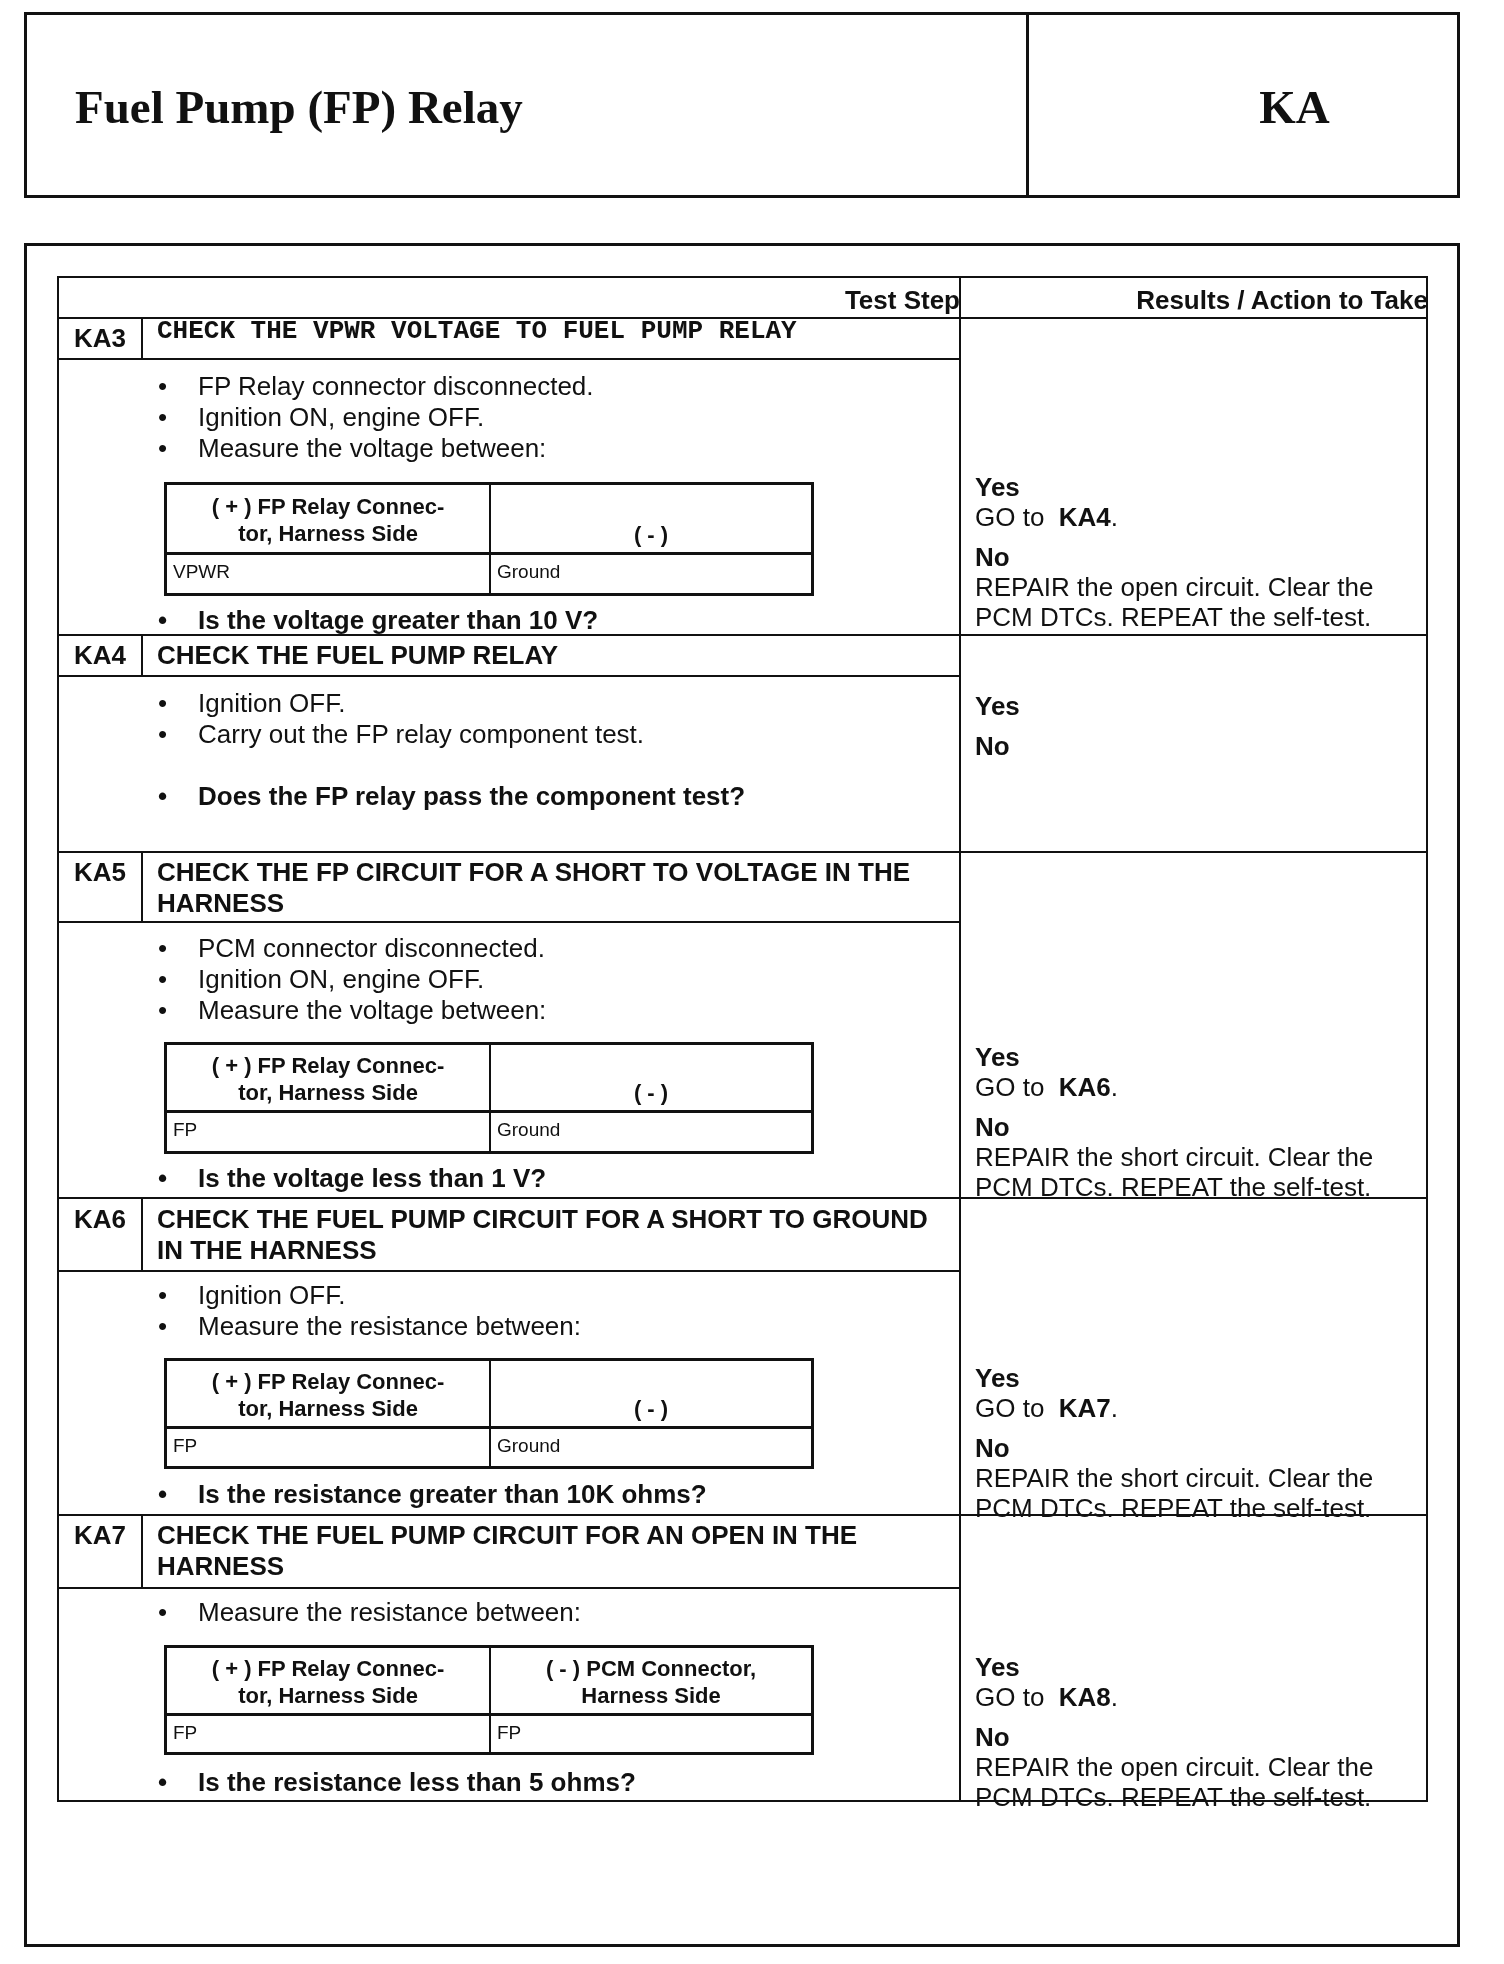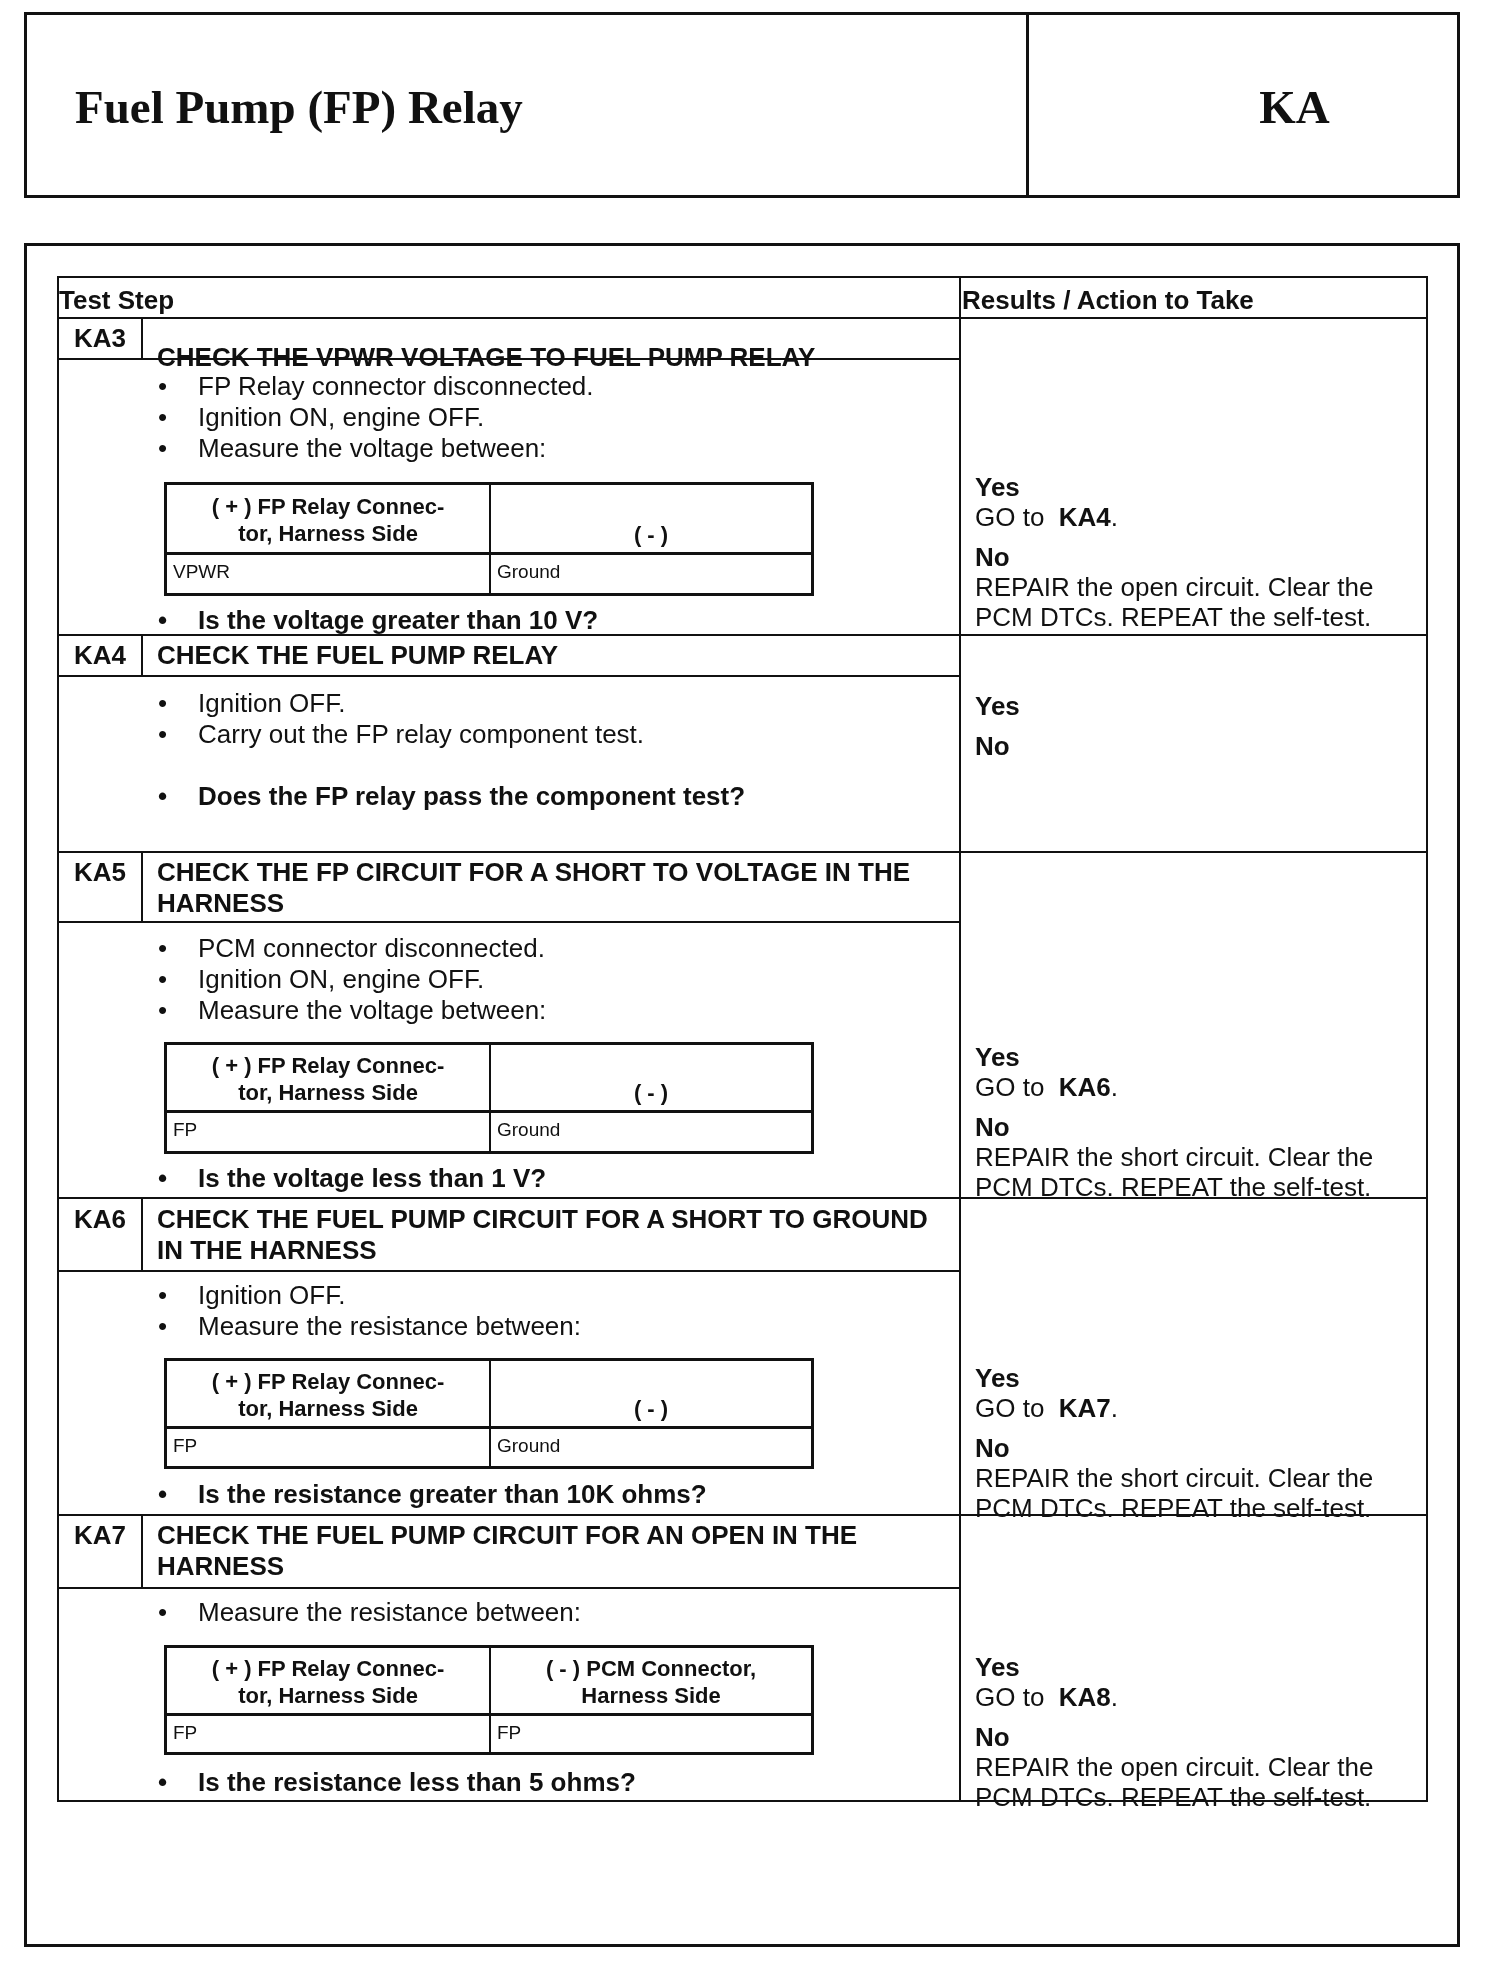--- a/index.html
+++ b/index.html
@@ -6,21 +6,21 @@
   body{width:1504px;height:1964px;position:relative;overflow:hidden;color:#111;font-family:"Liberation Sans",sans-serif;}
   .abs{position:absolute;box-sizing:border-box;}
   .title-box{left:24px;top:12px;width:1436px;height:186px;border:3px solid #111;}
   .title-divider{left:1026px;top:12px;width:3px;height:186px;background:#111;}
   .title-text{left:75px;top:80px;font-family:"Liberation Serif",serif;font-weight:bold;font-size:47px;}
   .code-text{left:1029px;width:487px;top:80px;text-align:center;font-family:"Liberation Serif",serif;font-weight:bold;font-size:47px;padding-left:44px;}
   .outer-box{left:24px;top:243px;width:1436px;height:1704px;border:3px solid #111;}
   .main-table{left:57px;top:276px;width:1371px;height:1526px;border:2px solid #111;}
   .hline{position:absolute;height:2px;background:#111;}
   .vline{position:absolute;width:2px;background:#111;}
-  .colhead{position:absolute;font-weight:bold;font-size:26px;text-align:left;top:285px;}
+  .colhead{position:absolute;font-weight:bold;font-size:26px;text-align:right;top:285px;}
   .step-id{position:absolute;left:59px;width:82px;text-align:center;font-weight:bold;font-size:26px;}
   .step-title{position:absolute;left:157px;width:790px;font-weight:bold;font-size:26px;line-height:31px;}
   .bullet{position:absolute;left:158px;font-size:26px;line-height:31px;}
   .bullet .dot{position:absolute;left:0;top:0;}
   .bullet .txt{position:absolute;left:40px;white-space:nowrap;}
   .bullet.q{font-weight:bold;}
   .itable{position:absolute;left:164px;width:650px;border:3px solid #111;box-sizing:border-box;}
   .itable .ih{position:absolute;top:0;left:0;right:0;border-bottom:3px solid #111;box-sizing:border-box;}
   .itable .cdiv{position:absolute;top:0;bottom:0;left:322px;width:2px;background:#111;}
   .itable .hc{position:absolute;font-weight:bold;font-size:22px;line-height:27px;text-align:center;}
@@ -58,21 +58,21 @@
 <div class="hline" style="left:57px;top:1587px;width:903px;"></div>
 
 <div class="vline" style="left:141px;top:317px;height:42px;"></div>
 <div class="vline" style="left:141px;top:634px;height:42px;"></div>
 <div class="vline" style="left:141px;top:851px;height:71px;"></div>
 <div class="vline" style="left:141px;top:1197px;height:74px;"></div>
 <div class="vline" style="left:141px;top:1514px;height:74px;"></div>
 
 <div>
   <div class="step-id" style="top:323px;">KA3</div>
-  <div class="step-title" style="top:342px;">CHECK THE VPWR VOLTAGE TO FUEL PUMP RELAY</div>
+  <div class="step-title" style="top:316px;font-family:Liberation Mono, monospace;">CHECK THE VPWR VOLTAGE TO FUEL PUMP RELAY</div>
   <div class="bullet" style="top:371px;">
       <span class="dot">•</span>
       <span class="txt">FP Relay connector disconnected.</span>
     </div>
   <div class="bullet" style="top:402px;">
       <span class="dot">•</span>
       <span class="txt">Ignition ON, engine OFF.</span>
     </div>
   <div class="bullet" style="top:433px;">
       <span class="dot">•</span>

